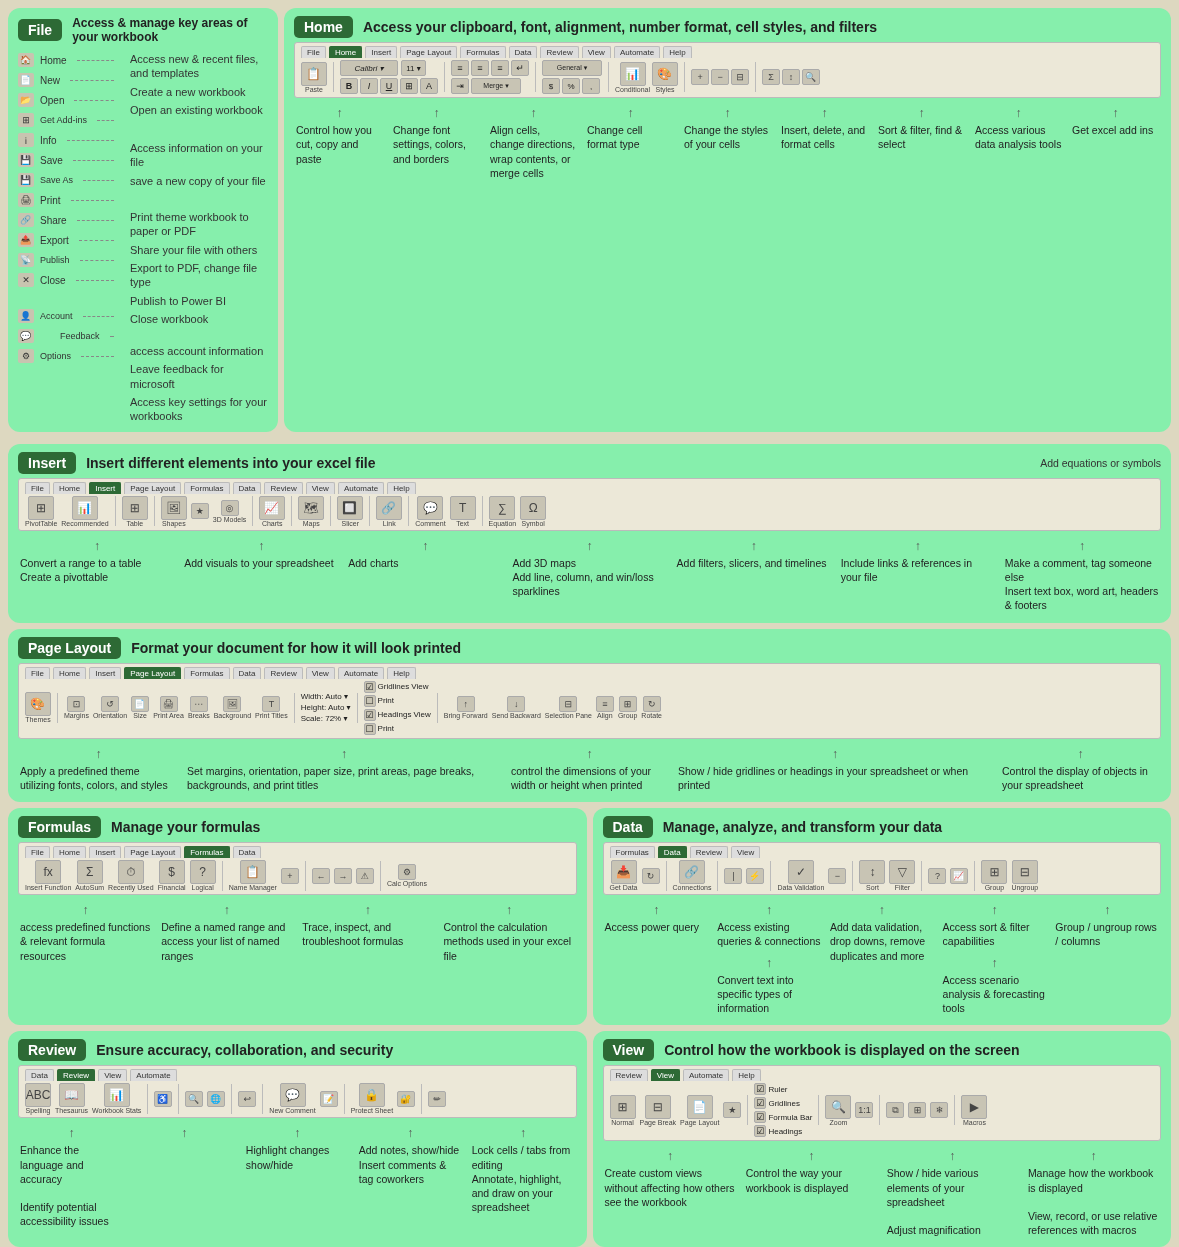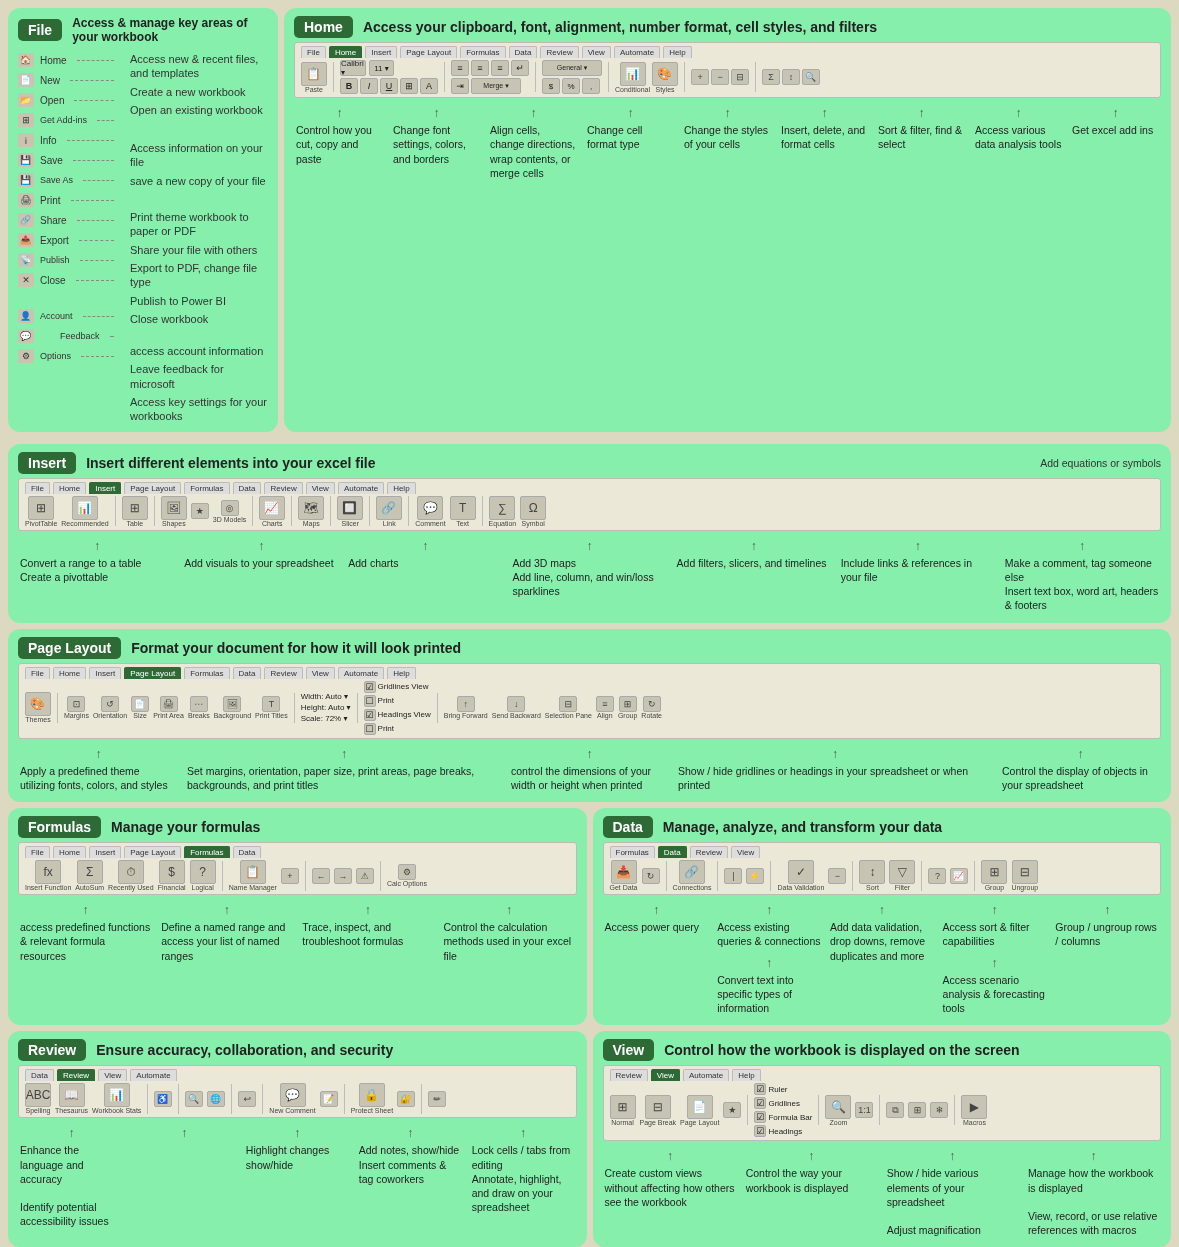--- a/index.html
+++ b/index.html
@@ -360,21 +360,21 @@
           <span class="rtab">Help</span>
         </div>
         <div class="ribbon-icons-row">
           <div class="r-icon">
             <div class="r-icon-box r-icon-lg">📋</div>
             <span>Paste</span>
           </div>
           <div class="r-sep"></div>
           <div style="display:flex;flex-direction:column;gap:2px;">
             <div style="display:flex;gap:3px;">
-              <div class="r-icon-box" style="width:26px;font-size:8px;">Calibri ▾</div>
+              <div class="r-icon-box" style="width:58px;font-size:8px;font-style:italic;">Calibri ▾</div>
               <div class="r-icon-box" style="width:25px;font-size:8px;">11 ▾</div>
             </div>
             <div style="display:flex;gap:2px;">
               <div class="r-icon-box">
                   <b>B</b>
                 </div>
               <div class="r-icon-box">
                   <i>I</i>
                 </div>
               <div class="r-icon-box">

